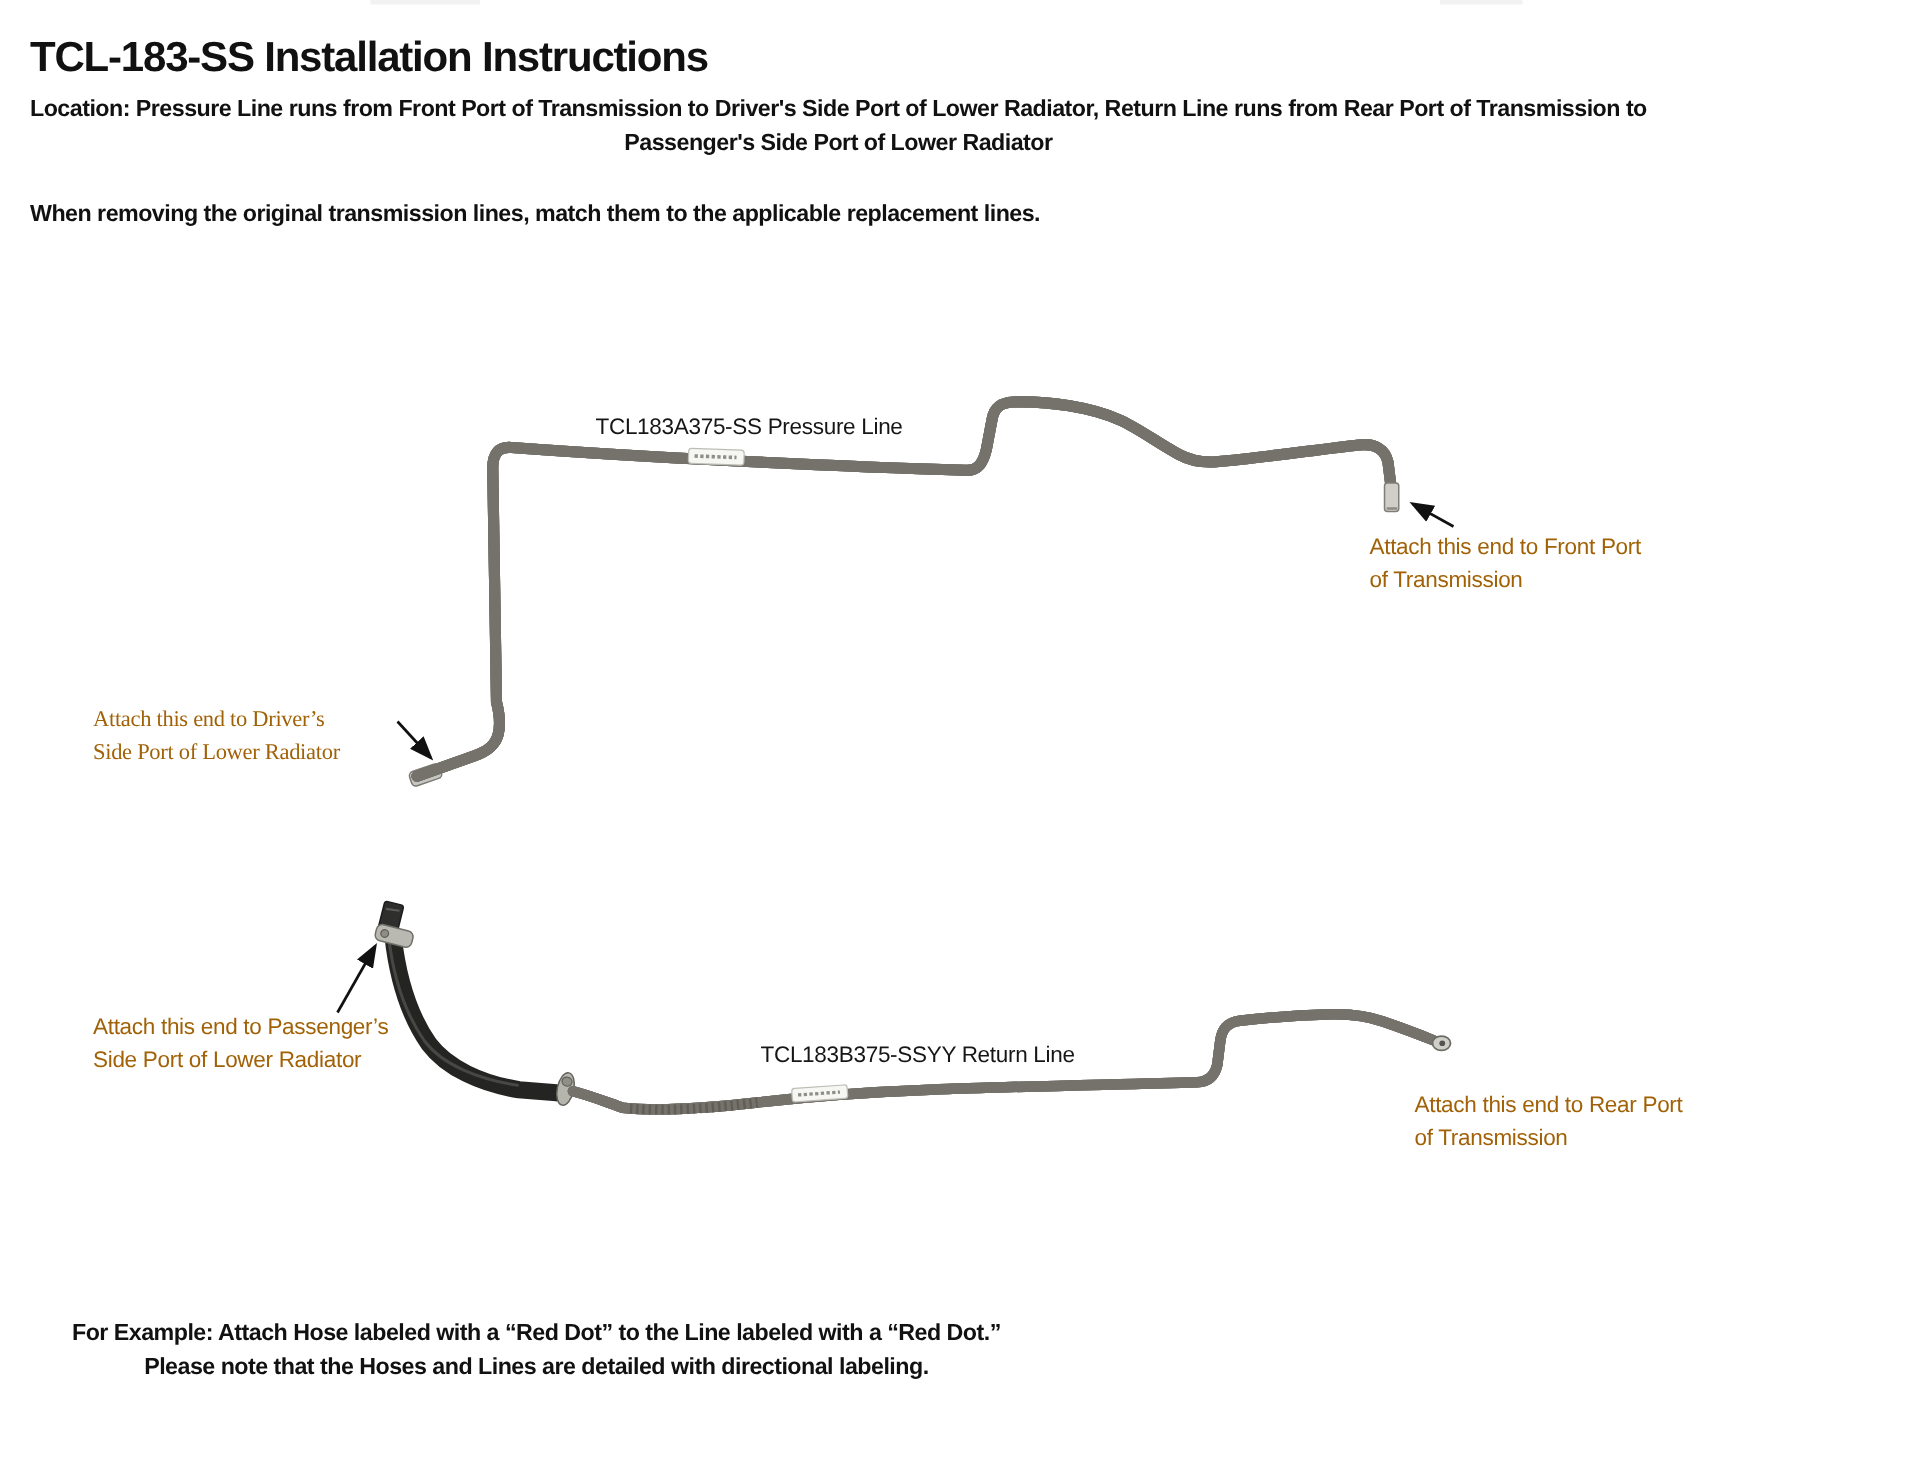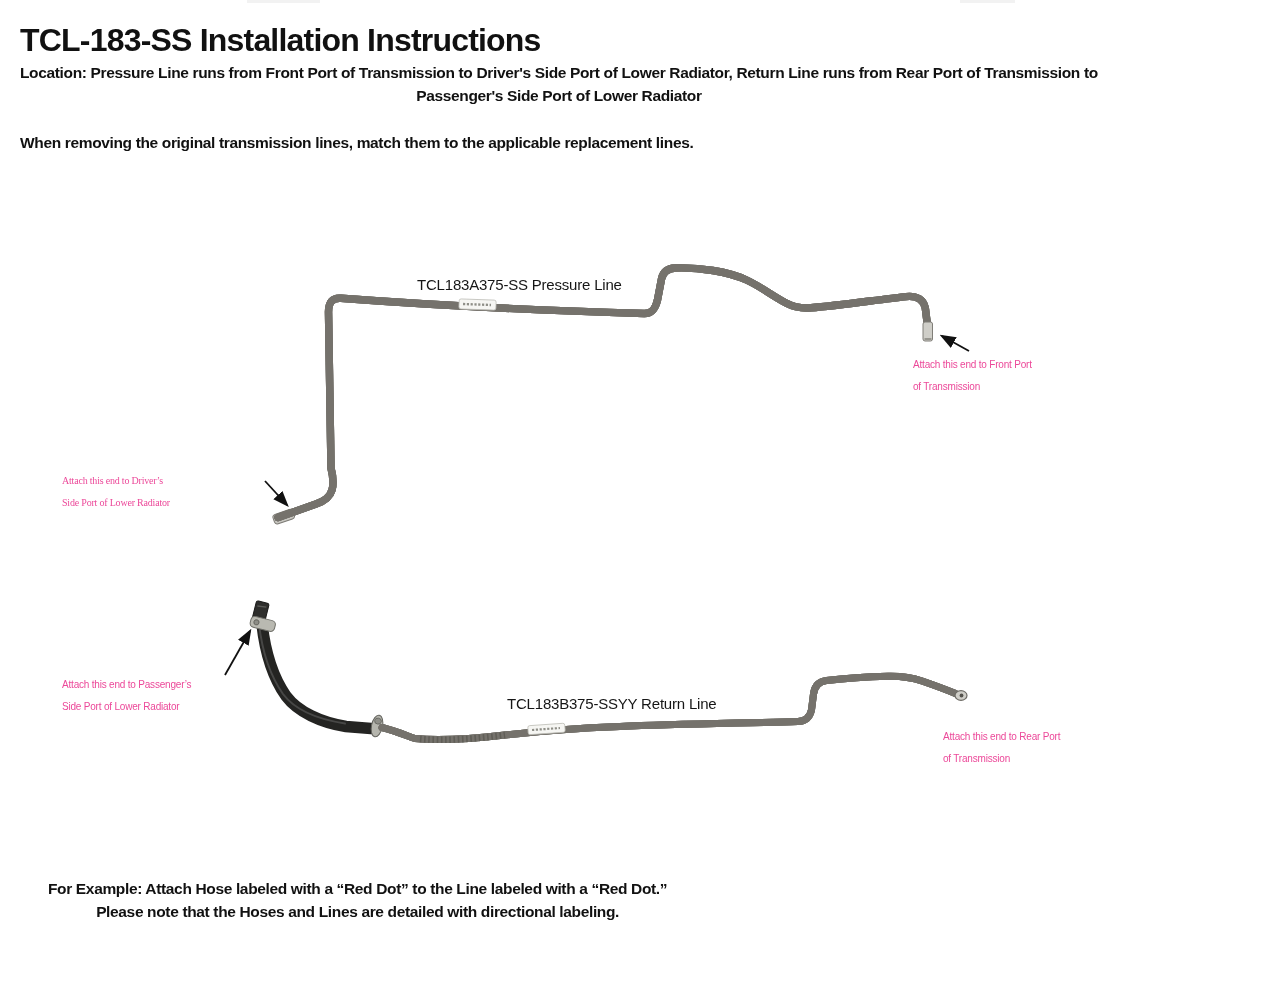--- a/index.html
+++ b/index.html
@@ -8,57 +8,57 @@
     width:1280px;height:989px;
     background:#ffffff;
     font-family:"Liberation Sans", sans-serif;
     color:#1a1a1a;
     overflow:hidden;
   }
   .abs{position:absolute;}
   .edge-artifact{position:absolute;top:0;height:3px;background:#f2f2f2;}
   .title{
     left:20px;top:22px;
-    font-size:32px;font-weight:bold;letter-spacing:-0.8px;
+    font-size:28px;font-weight:bold;letter-spacing:-0.8px;
     color:#111;white-space:nowrap;
   }
   .para{
     left:20px;
     font-size:15.5px;font-weight:bold;letter-spacing:-0.35px;
     line-height:23px;color:#111;white-space:nowrap;text-align:center;
   }
   .loc{top:61px;}
   .intro{top:131px;}
   .note{top:877px;left:48px;}
   .fig-label{
     font-size:15px;font-weight:500;letter-spacing:-0.2px;
     color:#161616;white-space:nowrap;
   }
   .callout{
-    font-size:10px;letter-spacing:-0.2px;line-height:21.5px;
-    color:#ec4899;white-space:nowrap;
+    font-size:15px;letter-spacing:-0.2px;line-height:21.5px;
+    color:#a16207;white-space:nowrap;
   }
   svg{display:block;}
 </style>
 </head>
 <body>
 
 <div id="page">
 
   <div class="edge-artifact" style="left:247px;width:73px;"></div>
   <div class="edge-artifact" style="left:960px;width:55px;"></div>
 
   <div class="abs title">TCL-183-SS Installation Instructions</div>
   <div class="abs para loc">
     <div>Location: Pressure Line runs from Front Port of Transmission to Driver's Side Port of Lower Radiator, Return Line runs from Rear Port of Transmission to</div>
     <div>Passenger's Side Port of Lower Radiator</div>
   </div>
   <div class="abs para intro">When removing the original transmission lines, match them to the applicable replacement lines.</div>
 
-  <div class="abs fig-label" style="left:417px;top:276px;text-align:right;">TCL183A375-SS Pressure Line</div>
+  <div class="abs fig-label" style="left:397px;top:276px;text-align:right;">TCL183A375-SS Pressure Line</div>
 
   <div class="abs callout" style="left:913px;top:354px;">
     <div>Attach this end to Front Port</div>
     <div>of Transmission</div>
   </div>
 
   <div class="abs callout" style="left:62px;top:470px;font-family:Liberation Serif, serif;">
     <div>Attach this end to Driver’s</div>
     <div>Side Port of Lower Radiator</div>
   </div>

